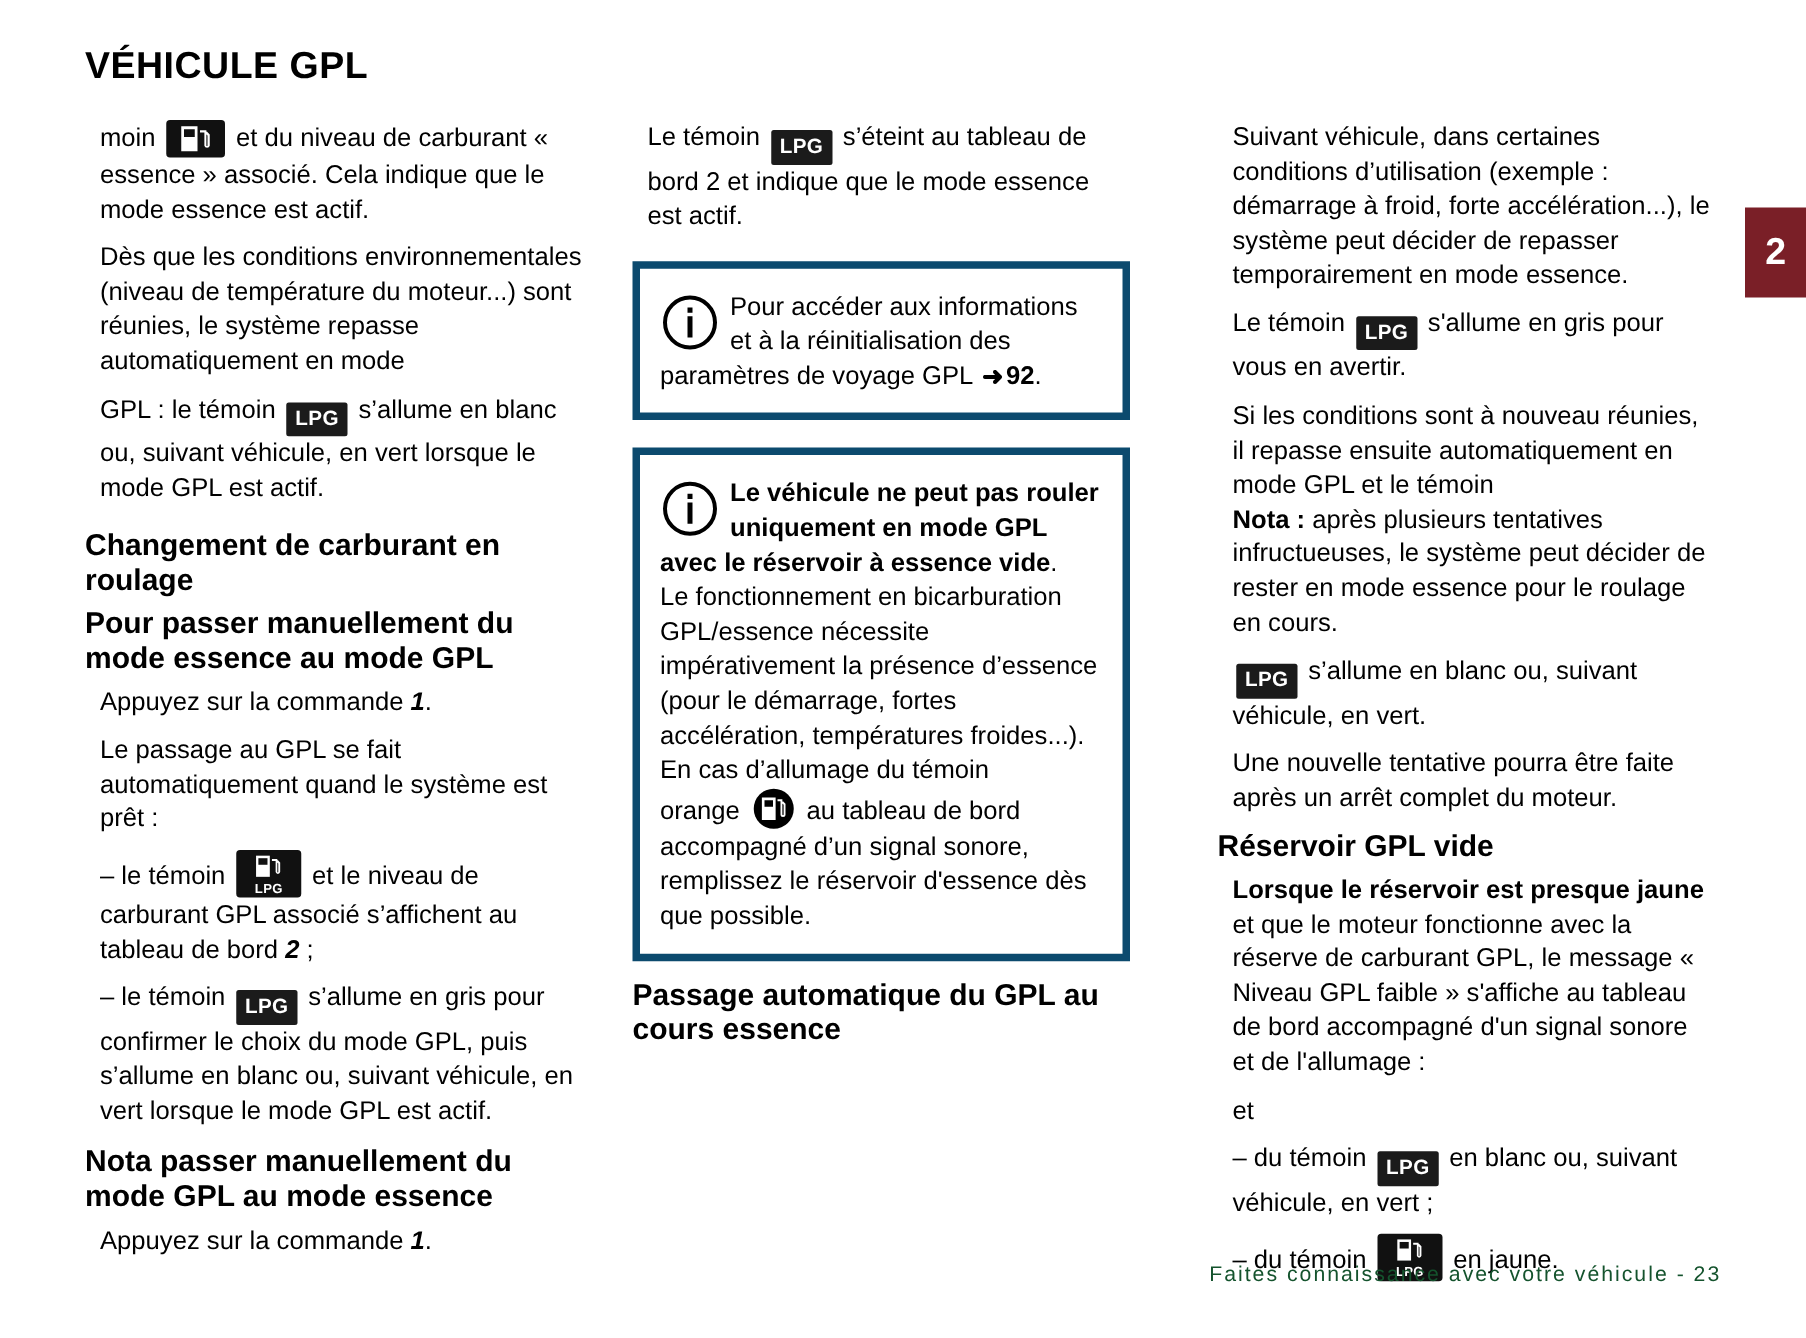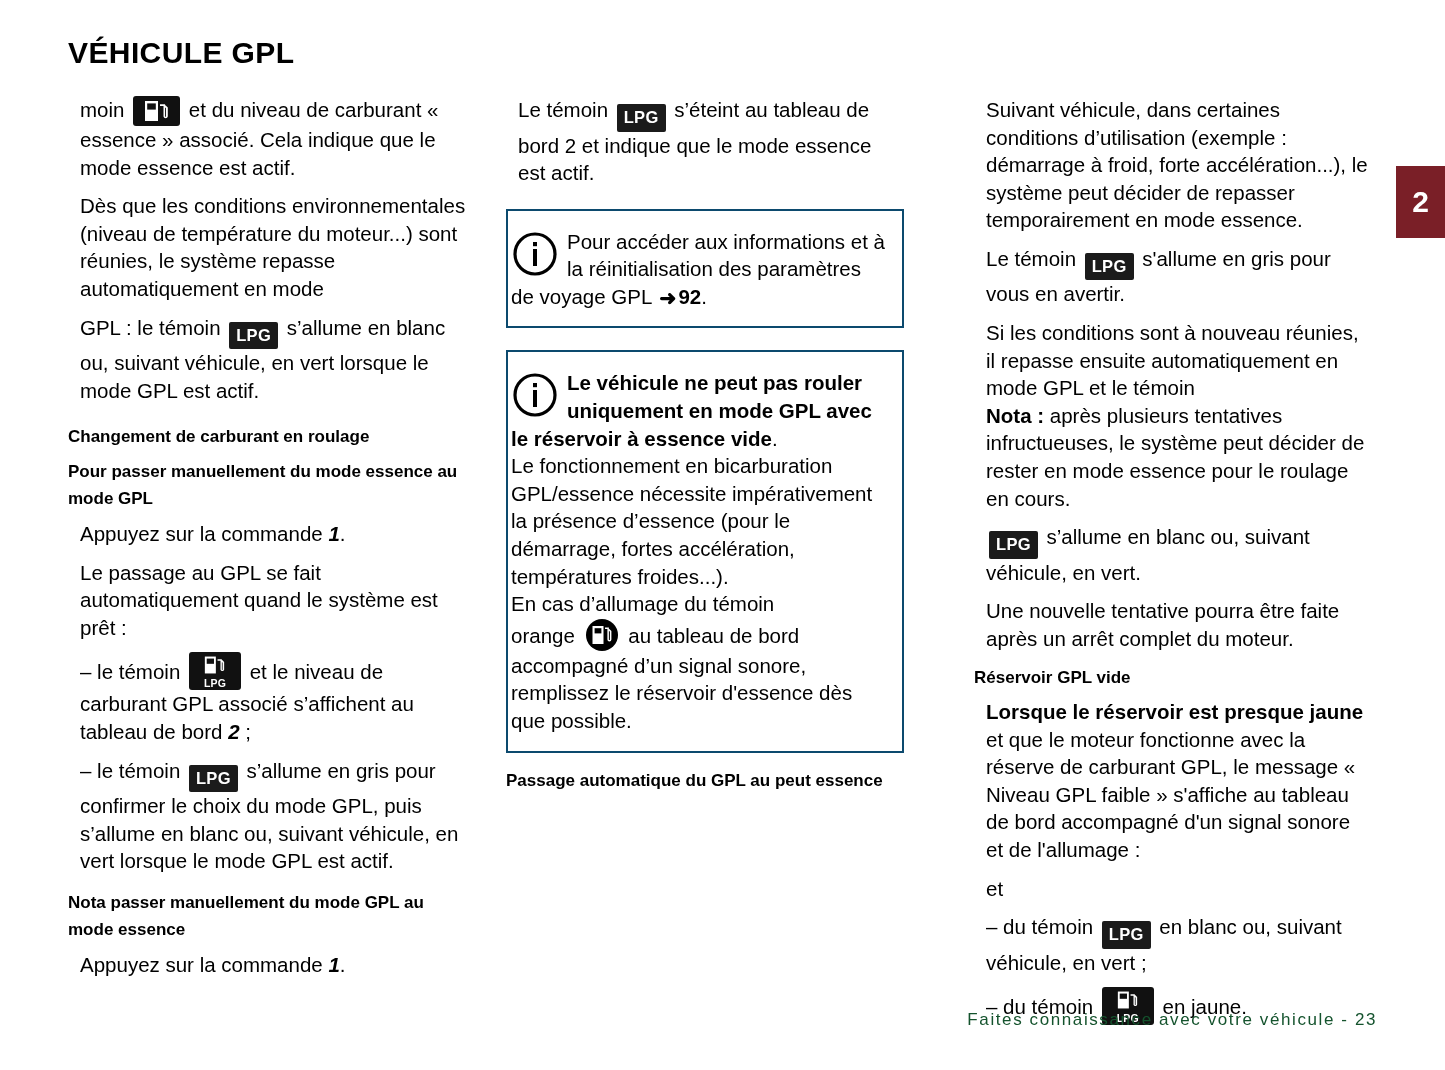--- a/index.html
+++ b/index.html
@@ -57,21 +57,21 @@
     line-height: 27.6px;
   }
   .col1 { left: 68px; }
   .col2 { left: 506px; }
   .col3 { left: 974px; }
 
   p { margin: 0 0 11px 12px; }
   p.tight { margin-bottom: 0; }
 
   h3 {
-    font-size: 17px;
+    font-size: 24px;
     font-weight: bold;
     margin: 19px 0 7px 0;
     line-height: 27.6px;
   }
   h3.sub {
     margin-top: 14px;
   }
   h3.nogap { margin-top: 6px; }
 
   .b { font-weight: bold; }
@@ -132,22 +132,22 @@
     display: inline-block;
     vertical-align: -9px;
     width: 34px;
     height: 34px;
     margin: 0 4px;
     position: relative;
   }
 
   
   .note-box {
-    border: 2px solid #0c4a6e;
-    padding: 17px 16px 16px 3px;
+    border: 6px solid #0c4a6e;
+    padding: 17px 16px 16px 16px;
     margin: 22px 0 0 0;
     position: relative;
   }
   .note-box .note-inner {
     font-size: 20.5px;
     line-height: 27.6px;
   }
   .note-icon {
     float: left;
     width: 56px;
@@ -273,21 +273,21 @@
               <circle cx="17" cy="17" r="16" fill="#000000"></circle>
               <rect x="7.5" y="8" width="11" height="18" fill="#ffffff"></rect>
               <rect x="9.6" y="10.2" width="6.8" height="5.2" fill="#000000"></rect>
               <path d="M20 11 L22.4 11 L22.4 21.5 A2 2 0 0 0 26.4 21.5 L26.4 13 L24.4 10.9 L23.3 12.1 L24.9 13.7 L24.9 21.5 A0.5 0.5 0 0 1 23.9 21.5 L23.9 9.4 L20 9.4 Z" fill="#ffffff"></path>
             </svg>
           </span>
           <span>au tableau de bord accompagné d’un signal sonore, remplissez le réservoir d'essence dès que possible.</span></p>
       </div>
     </div>
 
-    <h3 class="sub">Passage automatique du GPL au peut essence</h3>
+    <h3 class="sub">Passage automatique du GPL au cours essence</h3>
   </div>
 
   <div class="col col3">
 
     <p>Suivant véhicule, dans certaines conditions d’utilisation (exemple : démarrage à froid, forte accélération...), le système peut décider de repasser temporairement en mode essence.</p>
 
     <p><span>Le témoin</span>
       <span class="badge-lpg">LPG</span>
       <span>s'allume en gris pour vous en avertir.</span></p>
 

